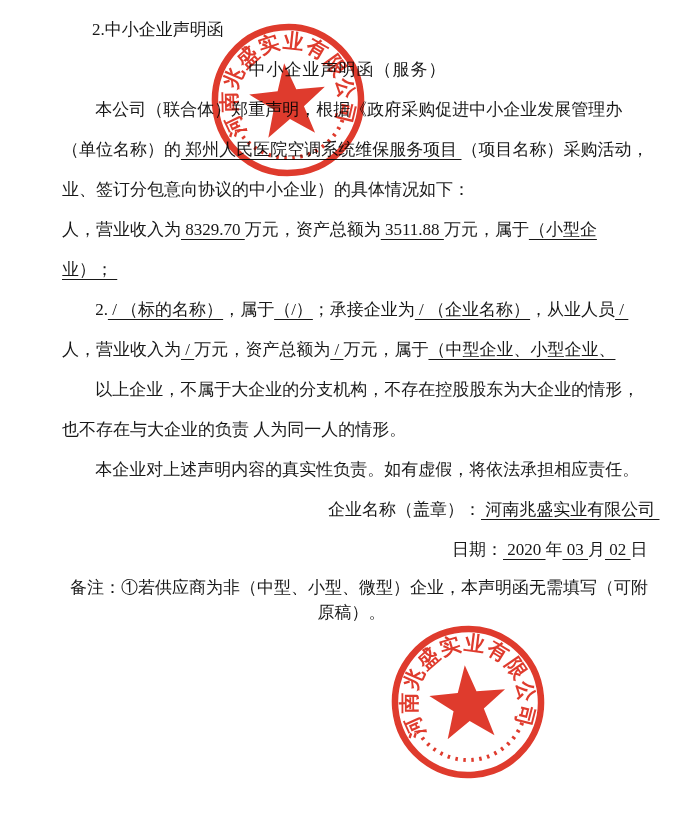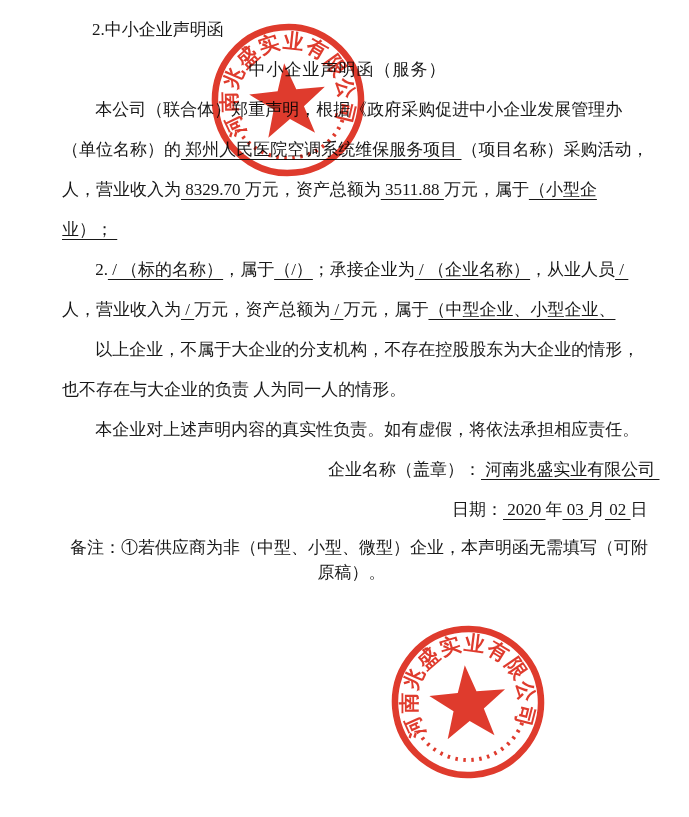--- a/index.html
+++ b/index.html
@@ -35,20 +35,21 @@
   <div class="ln heading">2.中小企业声明函</div>
 
   <div class="ln center">中小企业声明函（服务）</div>
 
   <div class="ln indent">本公司（联合体）郑重声明，根据《政府采购促进中小企业发展管理办</div>
 
 
   <div class="ln"><span>（单位名称）的</span><span class="u"> 郑州人民医院空调系统维保服务项目 </span><span>（项目名称）采购活动，</span></div>
 
 
+  <div class="ln">业、签订分包意向协议的中小企业）的具体情况如下：</div>
 
 
 
   <div class="ln"><span>人，营业收入为</span><span class="u"> 8329.70 </span><span>万元，资产总额为</span><span class="u"> 3511.88 </span><span>万元，属于</span><span class="u">（小型企</span></div>
 
   <div class="ln"><span class="u">业）； </span></div>
 
   <div class="ln indent"><span>2.</span><span class="u"> / （标的名称）</span><span>，属于</span><span class="u">（/）</span><span>；承接企业为</span><span class="u"> / （企业名称）</span><span>，从业人员</span><span class="u"> / </span></div>
 
   <div class="ln"><span>人，营业收入为</span><span class="u"> / </span><span>万元，资产总额为</span><span class="u"> / </span><span>万元，属于</span><span class="u">（中型企业、小型企业、</span></div>

